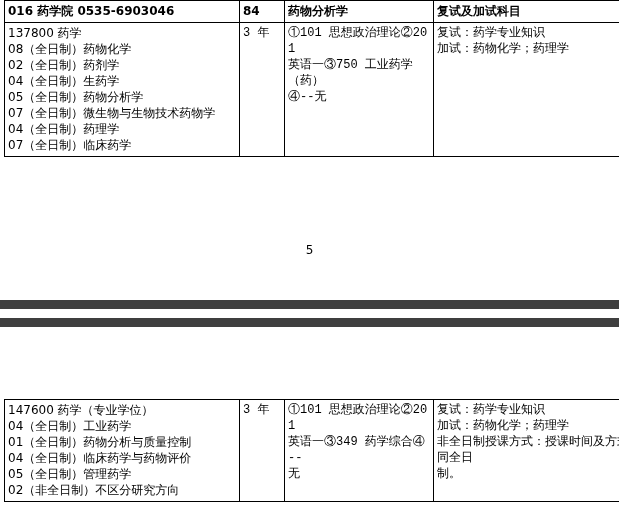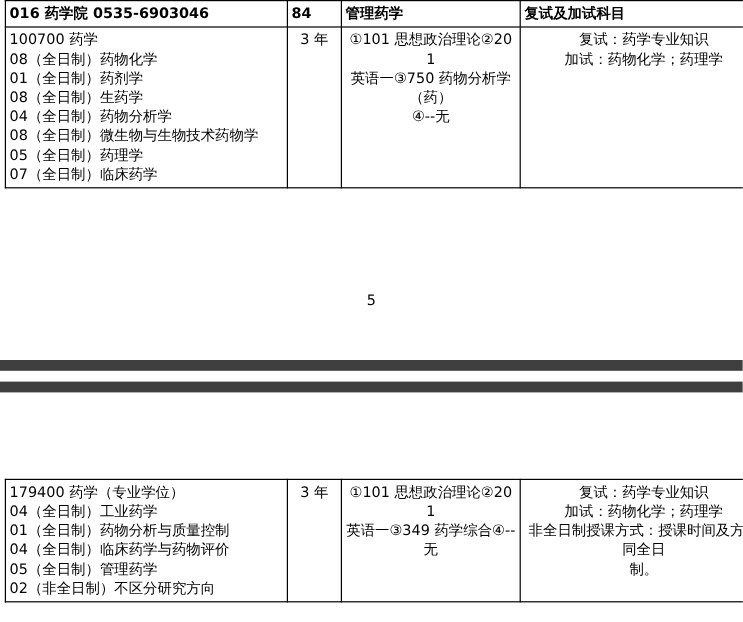--- a/index.html
+++ b/index.html
@@ -42,22 +42,23 @@
   .col-d { width: 199px; }
 
   .header-row td {
     font-weight: bold;
     padding-top: 1px;
     padding-bottom: 2px;
     line-height: 16px;
   }
   .mid-cell {
     vertical-align: middle;
-    text-align: center;
+    text-align: left;
     padding-left: 6px;
+    font-family: Liberation Mono, monospace;
   }
   .lines div { white-space: pre-wrap; }
 
   .table-block-1 {
     position: absolute;
     top: 0px;
     left: 0px;
   }
   .page-number {
     position: absolute;
@@ -87,38 +88,38 @@
 <body>
 
 <div class="page">
 
   <div class="table-block-1">
     <table class="doc-table">
       <tbody>
           <tr class="header-row">
         <td class="col-a">016 药学院 0535-6903046</td>
         <td class="col-b">84</td>
-        <td class="col-c">管理药学</td>
+        <td class="col-c">药物分析学</td>
         <td class="col-d">复试及加试科目</td>
       </tr>
       <tr>
         <td class="col-a lines">
-          <div>100700 药学</div>
+          <div>137800 药学</div>
           <div>08（全日制）药物化学</div>
-          <div>01（全日制）药剂学</div>
-          <div>08（全日制）生药学</div>
-          <div>04（全日制）药物分析学</div>
-          <div>08（全日制）微生物与生物技术药物学</div>
-          <div>05（全日制）药理学</div>
+          <div>02（全日制）药剂学</div>
+          <div>04（全日制）生药学</div>
+          <div>05（全日制）药物分析学</div>
+          <div>07（全日制）微生物与生物技术药物学</div>
+          <div>04（全日制）药理学</div>
           <div>07（全日制）临床药学</div>
         </td>
         <td class="col-b mid-cell">3 年</td>
         <td class="col-c lines mid-cell">
           <div>①101 思想政治理论②201</div>
-          <div>英语一③750 药物分析学（药）</div>
+          <div>英语一③750 工业药学（药）</div>
           <div>④--无</div>
         </td>
         <td class="col-d lines mid-cell">
           <div>复试：药学专业知识</div>
           <div>加试：药物化学；药理学</div>
         </td>
       </tr>
     </tbody>
       </table>
   </div>
@@ -126,21 +127,21 @@
   <div class="page-number">5</div>
 
   <div class="divider d1"></div>
   <div class="divider d2"></div>
 
   <div class="table-block-2">
     <table class="doc-table">
       <tbody>
           <tr>
         <td class="col-a lines">
-          <div>179400 药学（专业学位）</div>
+          <div>147600 药学（专业学位）</div>
           <div>04（全日制）工业药学</div>
           <div>01（全日制）药物分析与质量控制</div>
           <div>04（全日制）临床药学与药物评价</div>
           <div>05（全日制）管理药学</div>
           <div>02（非全日制）不区分研究方向</div>
         </td>
         <td class="col-b mid-cell">3 年</td>
         <td class="col-c lines mid-cell">
           <div>①101 思想政治理论②201</div>
           <div>英语一③349 药学综合④--</div>

